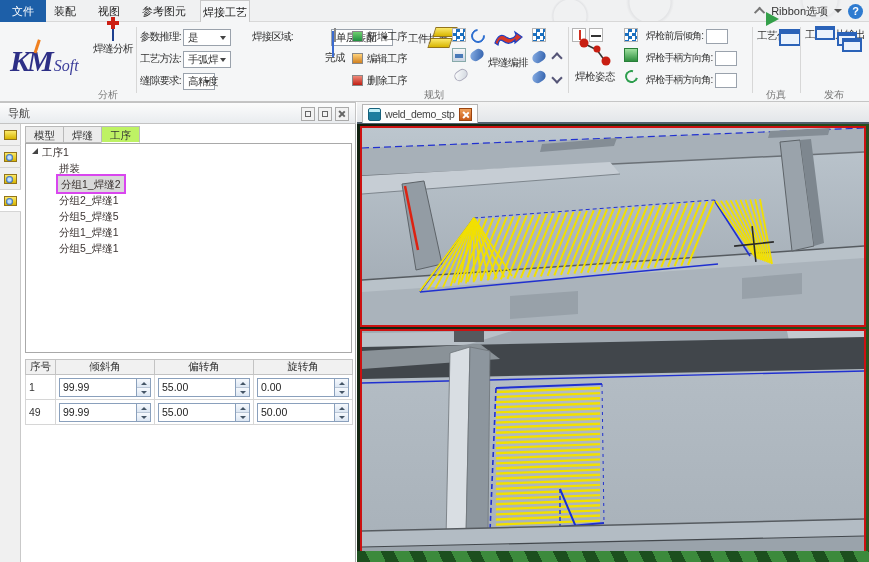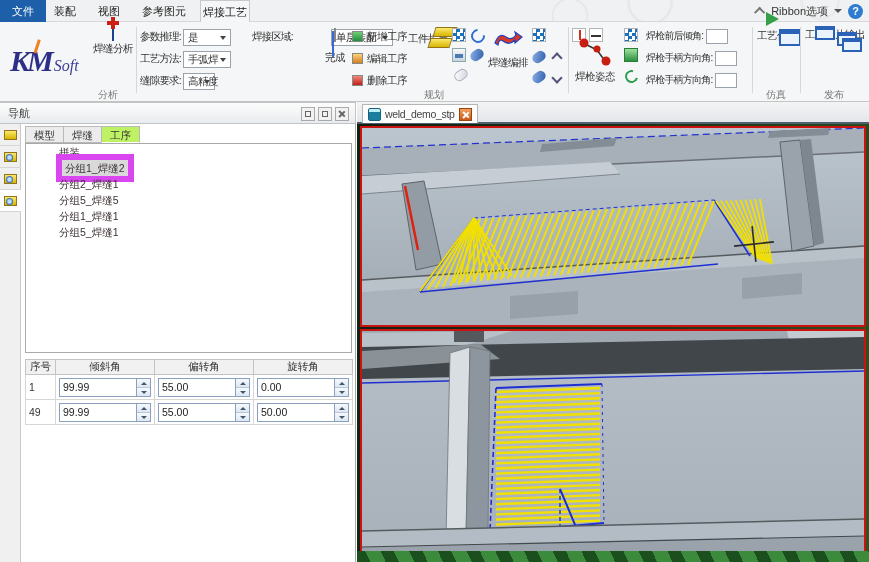--- a/index.html
+++ b/index.html
@@ -157,21 +157,21 @@
 
   #tree-box { position:absolute; left:4px; top:19px; width:327px; height:210px; border:1px solid #a9a9a9;
      background:#fff; }
   #tree-header { height:17px; background:linear-gradient(#f7f7f7,#e9e9e9); border-bottom:1px solid #c9c9c9;
      text-align:center; line-height:16px; font-size:10.5px; color:#333; }
   .tree-row { height:16px; line-height:16px; font-size:10.5px; color:#3a3230; display:flex; align-items:center; }
   .tree-row .expander { width:0; height:0; border-bottom:6px solid #444; border-left:6px solid transparent;
      margin:0 4px 2px 6px; }
   .tree-row.child { padding-left:30px; }
   .tree-row.child span { padding:0 3px; }
-  .tree-row.selected span { background:#d9d9d9; border:6px solid #d946ef; }
+  .tree-row.selected span { background:#d9d9d9; border:2px solid #d946ef; }
 
   #param-table { position:absolute; left:4px; top:235px; width:327px; border:1px solid #a9a9a9; background:#fff;
      border-collapse:collapse; table-layout:fixed; }
   #param-table th { height:14px; background:#f1f1f1; border:1px solid #c3c3c3; font-weight:normal;
      font-size:10.5px; color:#333; }
   #param-table td { border:1px solid #d6d6d6; height:25px; padding:2px 3px; vertical-align:middle;
      font-size:10.5px; }
   .cellbox { display:flex; align-items:center; height:19px; border:1px solid #8aa0bc; background:#fff; }
   .cellbox .val { flex:1; padding-left:3px; font-size:10.5px; color:#222; }
   .spin { width:14px; height:100%; border-left:1px solid #8aa0bc; display:flex; flex-direction:column; }
@@ -368,20 +368,24 @@
         <span class="rail-cube globe"></span>
       </div>
   </div>
 
   <div id="nav-content">
     <div class="ntab" style="left:4px">模型</div>
     <div class="ntab" style="left:42px">焊缝</div>
     <div class="ntab active" style="left:80px">工序</div>
 
     <div id="tree-box">
+      <div class="tree-row root">
+        <span class="expander"></span>
+        <span>工序1</span>
+      </div>
       <div class="tree-row child">
           <span>拼装</span>
         </div>
       <div class="tree-row child selected">
           <span>分组1_焊缝2</span>
         </div>
       <div class="tree-row child">
           <span>分组2_焊缝1</span>
         </div>
       <div class="tree-row child">

